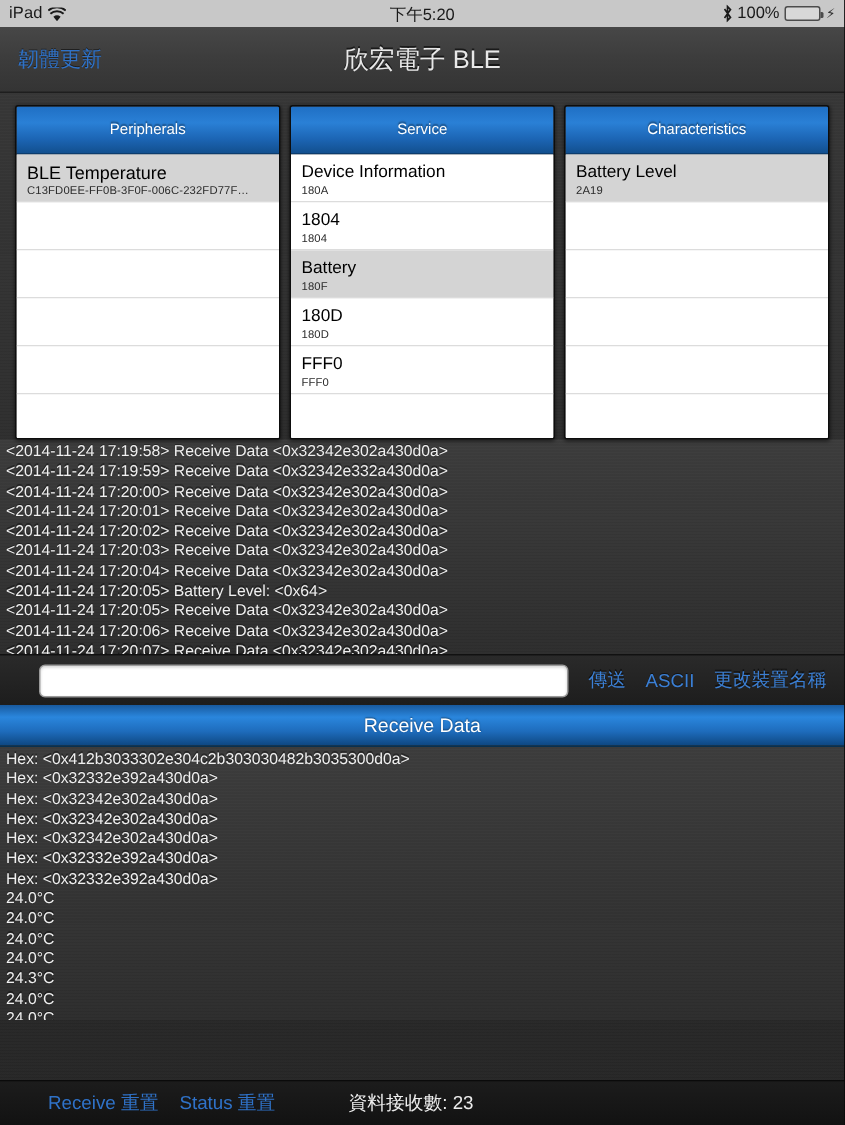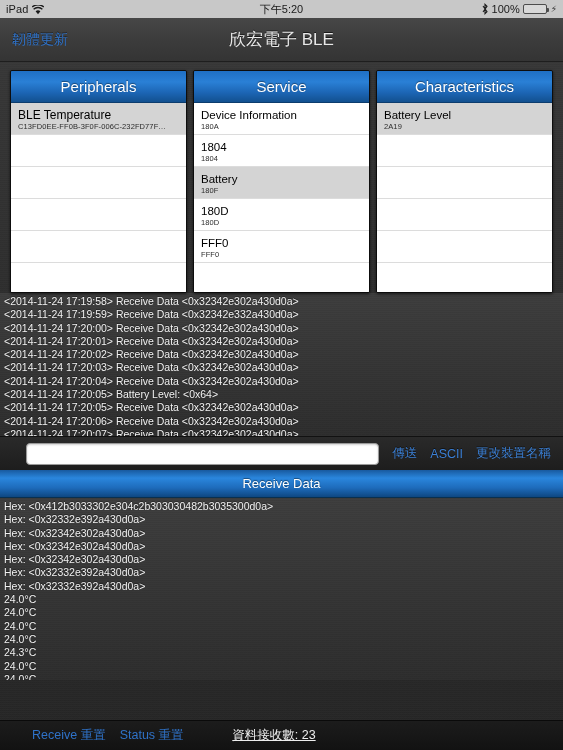--- a/index.html
+++ b/index.html
@@ -84,21 +84,21 @@
   .panel {
     flex: 1; display: flex; flex-direction: column;
     border: 1px solid #0d0d0d;
     border-radius: 2px;
     overflow: hidden;
     box-shadow: 0 1px 3px rgba(0,0,0,0.6);
   }
   .panel-header {
     height: 32px; display: flex; align-items: center; justify-content: center;
     background: linear-gradient(180deg, #1f6fc4 0%, #2a80d6 35%, #1c65b4 70%, #12508f 100%);
-    color: #fff; font-size: 15px;
+    color: #fff; font-size: 10px;
     text-shadow: 0 -1px 1px rgba(0,0,0,0.45);
     border-bottom: 1px solid #0c3c6d;
   }
   .panel-body {
     flex: 1; background: #ffffff; overflow: hidden;
   }
   .row {
     height: 32px; padding: 3px 20px 0 7px;
     border-bottom: 1px solid #dcdcdc;
     display: flex; flex-direction: column; justify-content: center;
@@ -170,21 +170,21 @@
     background: linear-gradient(180deg, #1c1c1c 0%, #121212 100%);
     border-top: 1px solid #0a0a0a;
     display: flex; align-items: center; padding: 0 32px;
   }
   .tb-btn {
     color: #2f72c8; font-size: 12.5px; cursor: pointer; margin-right: 14px;
     white-space: nowrap;
   }
   .tb-count {
     position: absolute; left: 0; right: 15px; text-align: center;
-    color: #ededed; font-size: 12.5px; pointer-events: none; text-decoration: underline;
+    color: #ededed; font-size: 12.5px; pointer-events: none;
   }
 </style>
 </head>
 <body>
 
 <div id="app">
 
   <div class="statusbar">
     <div class="sb-left">
       <span class="sb-carrier">iPad</span>

